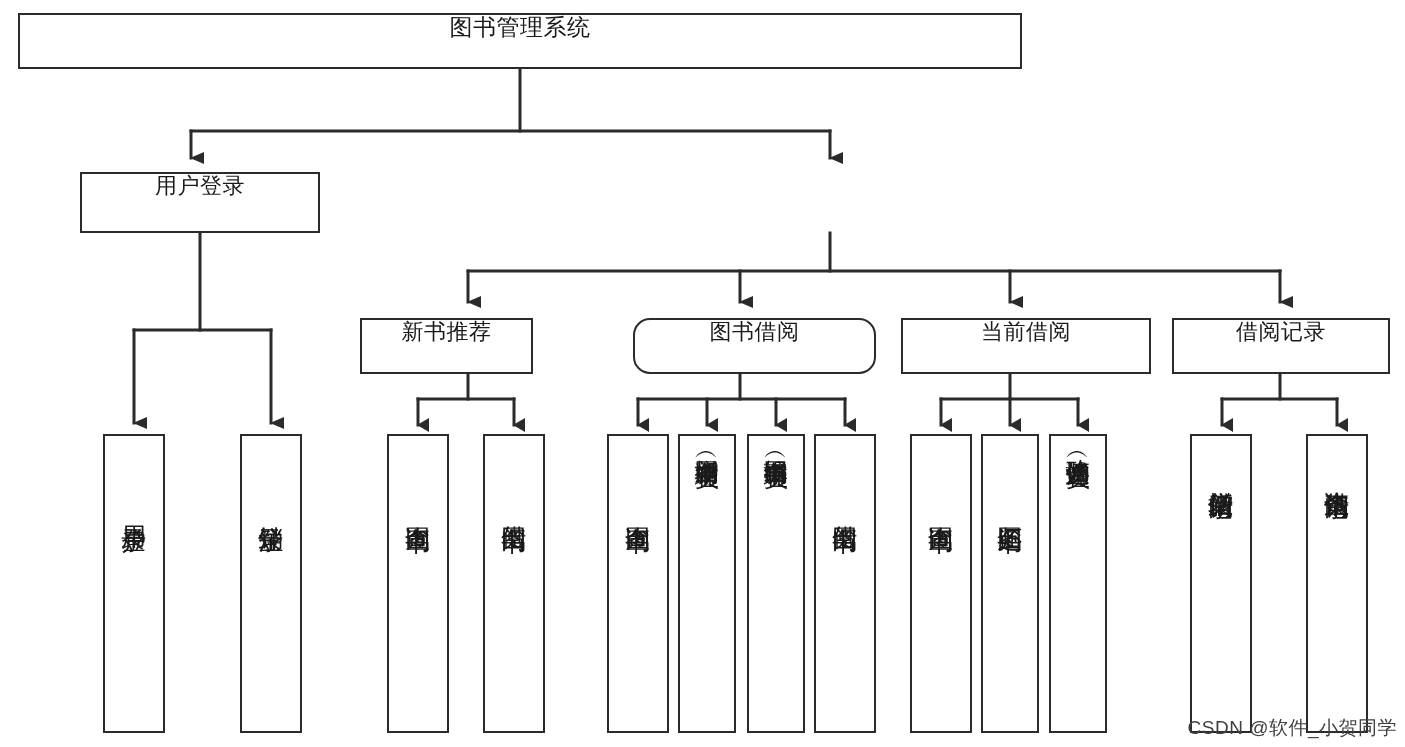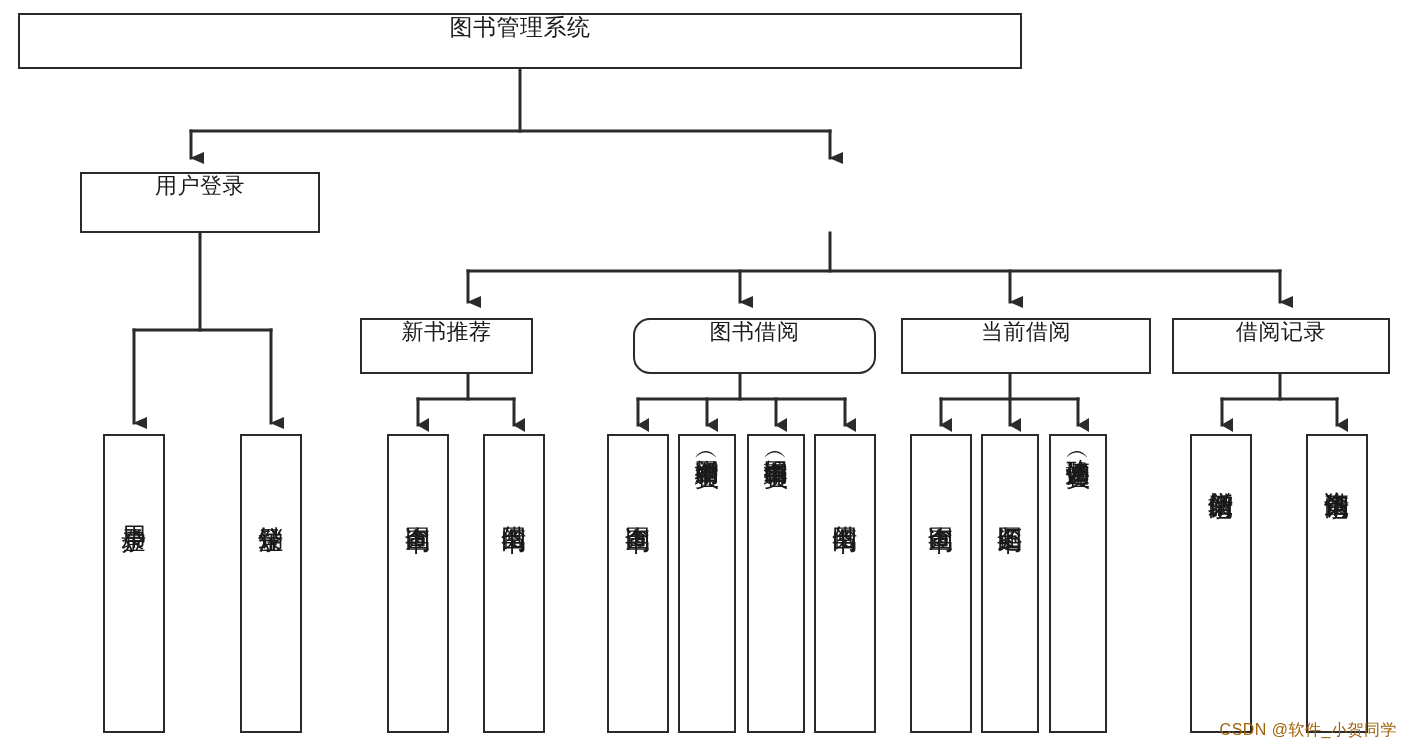--- a/index.html
+++ b/index.html
@@ -60,22 +60,22 @@
     letter-spacing: 1px;
     white-space: nowrap;
   }
   .node.v.tall .label {
     font-size: 24px;
   }
   #watermark {
     position: absolute;
     right: 8px;
     bottom: 6px;
-    font-size: 16px;
-    color: #a16207;
+    font-size: 19px;
+    color: #404040;
     letter-spacing: 0.5px;
     z-index: 5;
     white-space: nowrap;
   }
 </style>
 </head>
 <body>
 
 <div id="canvas">
 

